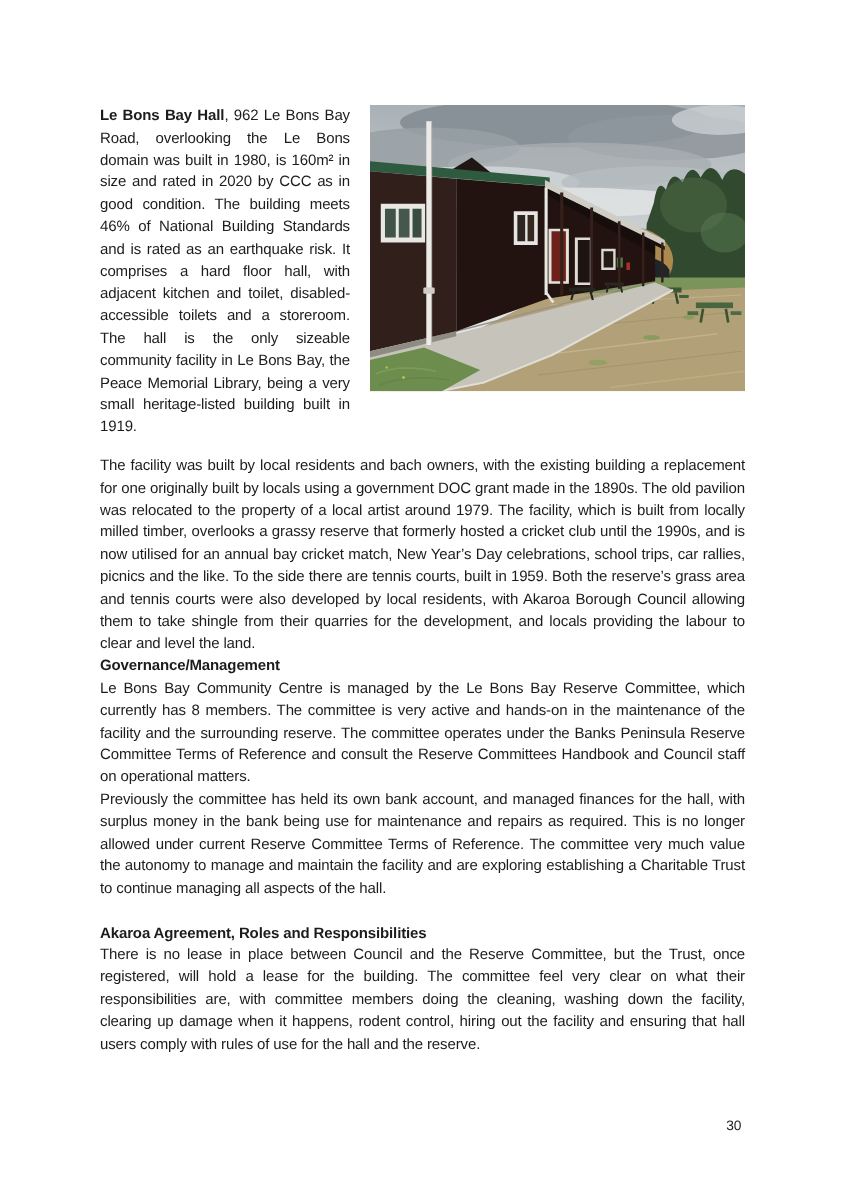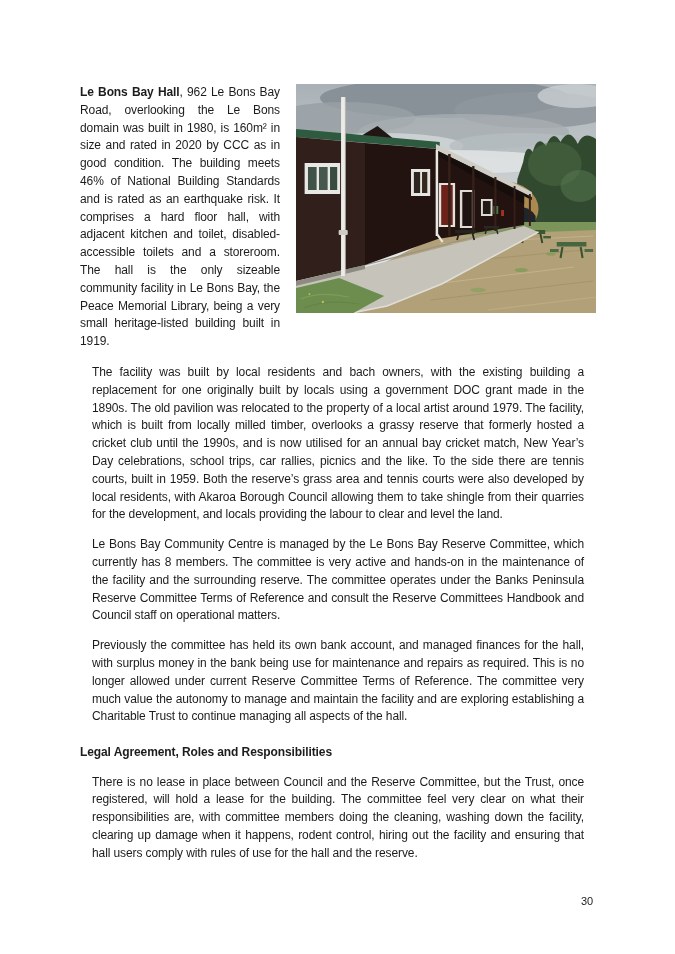--- a/index.html
+++ b/index.html
@@ -15,21 +15,21 @@
     letter-spacing:-0.1px;
     color:#1c1c1c;
     overflow:hidden;
   }
   .intro-row{display:flex;gap:16px;margin-bottom:13px;}
   .intro-text{flex:0 0 200px;width:200px;text-align:justify;margin:0;}
   .intro-text b{font-weight:bold;}
   .photo-box{flex:1 1 auto;height:229px;min-width:0;}
   .photo-box svg{display:block;width:100%;height:100%;}
   .heading{font-weight:bold;margin:0;}
-  p.body{margin:12px;text-align:justify;}
+  p.body{margin:0;text-align:justify;}
   .mt-blank{margin-top:17.8px;}
   .page-number{
     position:absolute;
     top:893px;right:82px;
     font-size:11px;
   }
 </style>
 </head>
 <body>
 
@@ -146,21 +146,22 @@
         <path d="M5,215 q20,-8 50,-2" stroke="#7fa05c" stroke-width="1.2" fill="none" opacity="0.85"></path>
         <path d="M8,224 q25,-9 58,-4" stroke="#618346" stroke-width="1.2" fill="none" opacity="0.8"></path>
         <circle cx="28" cy="218" r="1.2" fill="#c9c84e" opacity="0.85"></circle>
         <circle cx="14" cy="210" r="1" fill="#c9c84e" opacity="0.8"></circle>
       </svg>
     </div>
   </div>
 
   <p class="body">The facility was built by local residents and bach owners, with the existing building a replacement for one originally built by locals using a government DOC grant made in the 1890s. The old pavilion was relocated to the property of a local artist around 1979. The facility, which is built from locally milled timber, overlooks a grassy reserve that formerly hosted a cricket club until the 1990s, and is now utilised for an annual bay cricket match, New Year’s Day celebrations, school trips, car rallies, picnics and the like. To the side there are tennis courts, built in 1959. Both the reserve’s grass area and tennis courts were also developed by local residents, with Akaroa Borough Council allowing them to take shingle from their quarries for the development, and locals providing the labour to clear and level the land.</p>
 
+  <div class="heading">Governance/Management</div>
   <p class="body">Le Bons Bay Community Centre is managed by the Le Bons Bay Reserve Committee, which currently has 8 members. The committee is very active and hands-on in the maintenance of the facility and the surrounding reserve. The committee operates under the Banks Peninsula Reserve Committee Terms of Reference and consult the Reserve Committees Handbook and Council staff on operational matters.</p>
   <p class="body mt-blank">Previously the committee has held its own bank account, and managed finances for the hall, with surplus money in the bank being use for maintenance and repairs as required. This is no longer allowed under current Reserve Committee Terms of Reference. The committee very much value the autonomy to manage and maintain the facility and are exploring establishing a Charitable Trust to continue managing all aspects of the hall.</p>
 
-  <div class="heading mt-blank">Legal Agreement, Roles and Responsibilities</div>
+  <div class="heading mt-blank">Akaroa Agreement, Roles and Responsibilities</div>
   <p class="body">There is no lease in place between Council and the Reserve Committee, but the Trust, once registered, will hold a lease for the building. The committee feel very clear on what their responsibilities are, with committee members doing the cleaning, washing down the facility, clearing up damage when it happens, rodent control, hiring out the facility and ensuring that hall users comply with rules of use for the hall and the reserve.</p>
 
   <div class="page-number">30</div>
 
 </div>
 
 </body></html>

